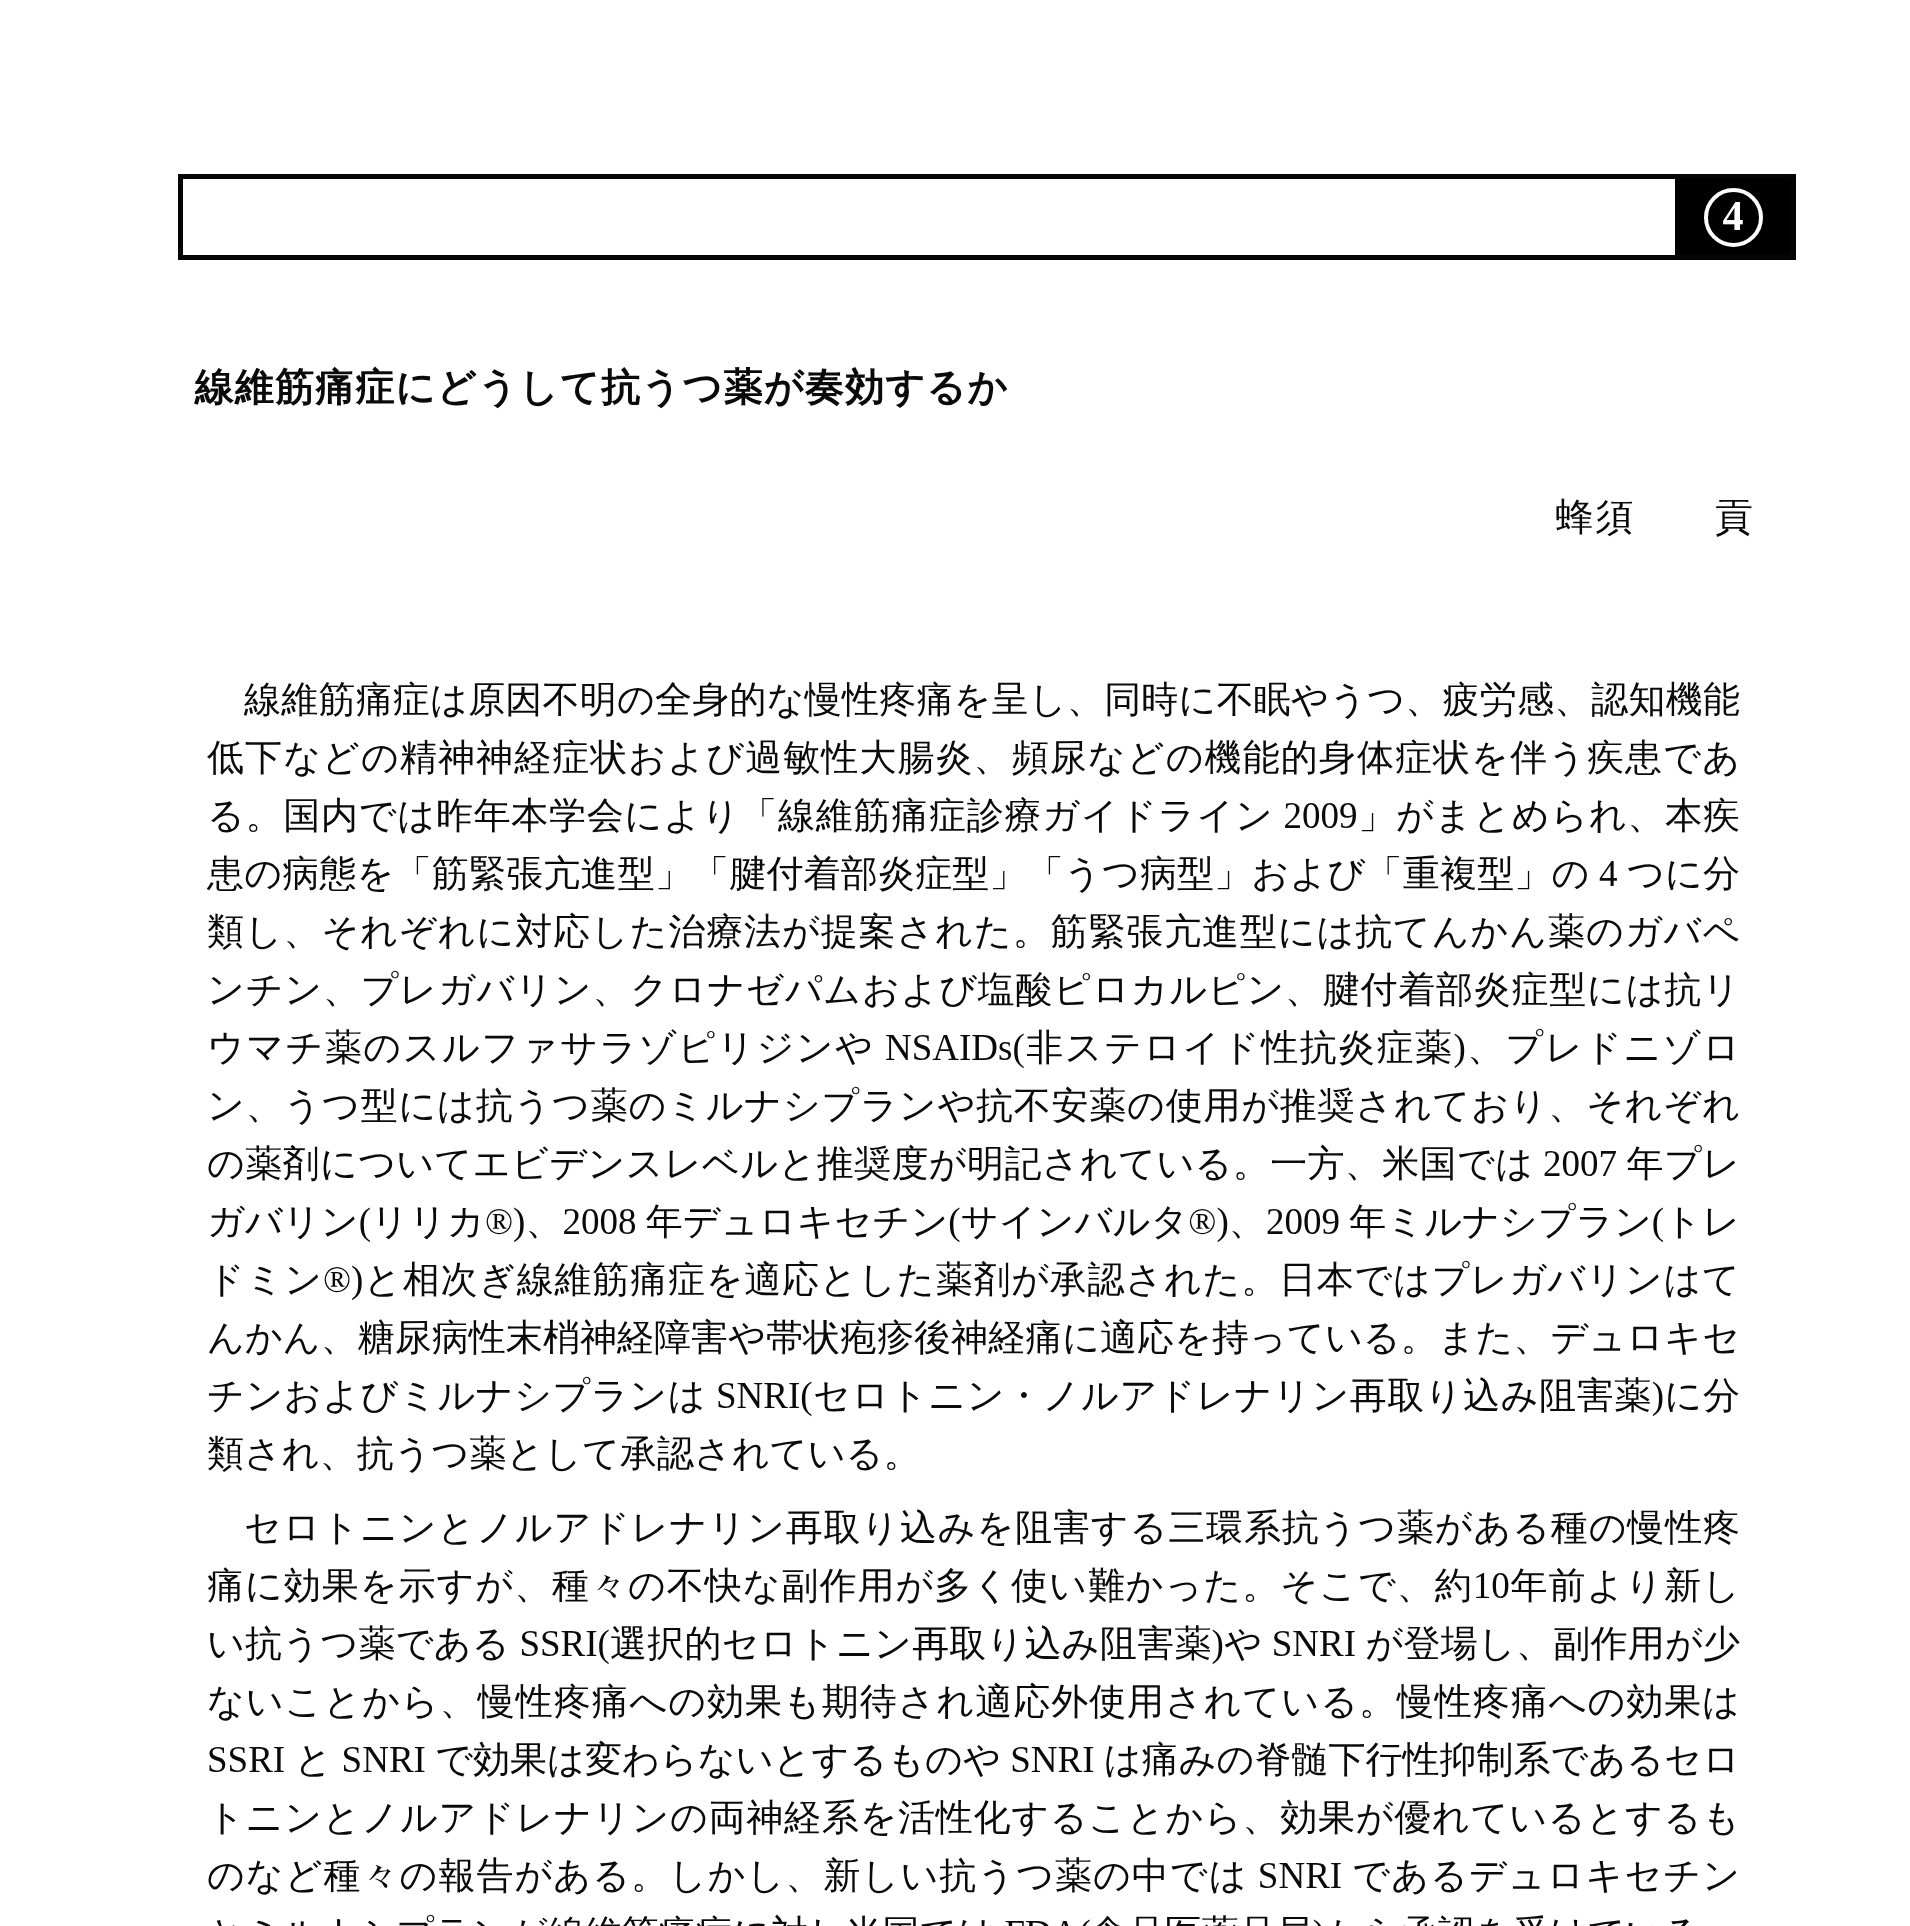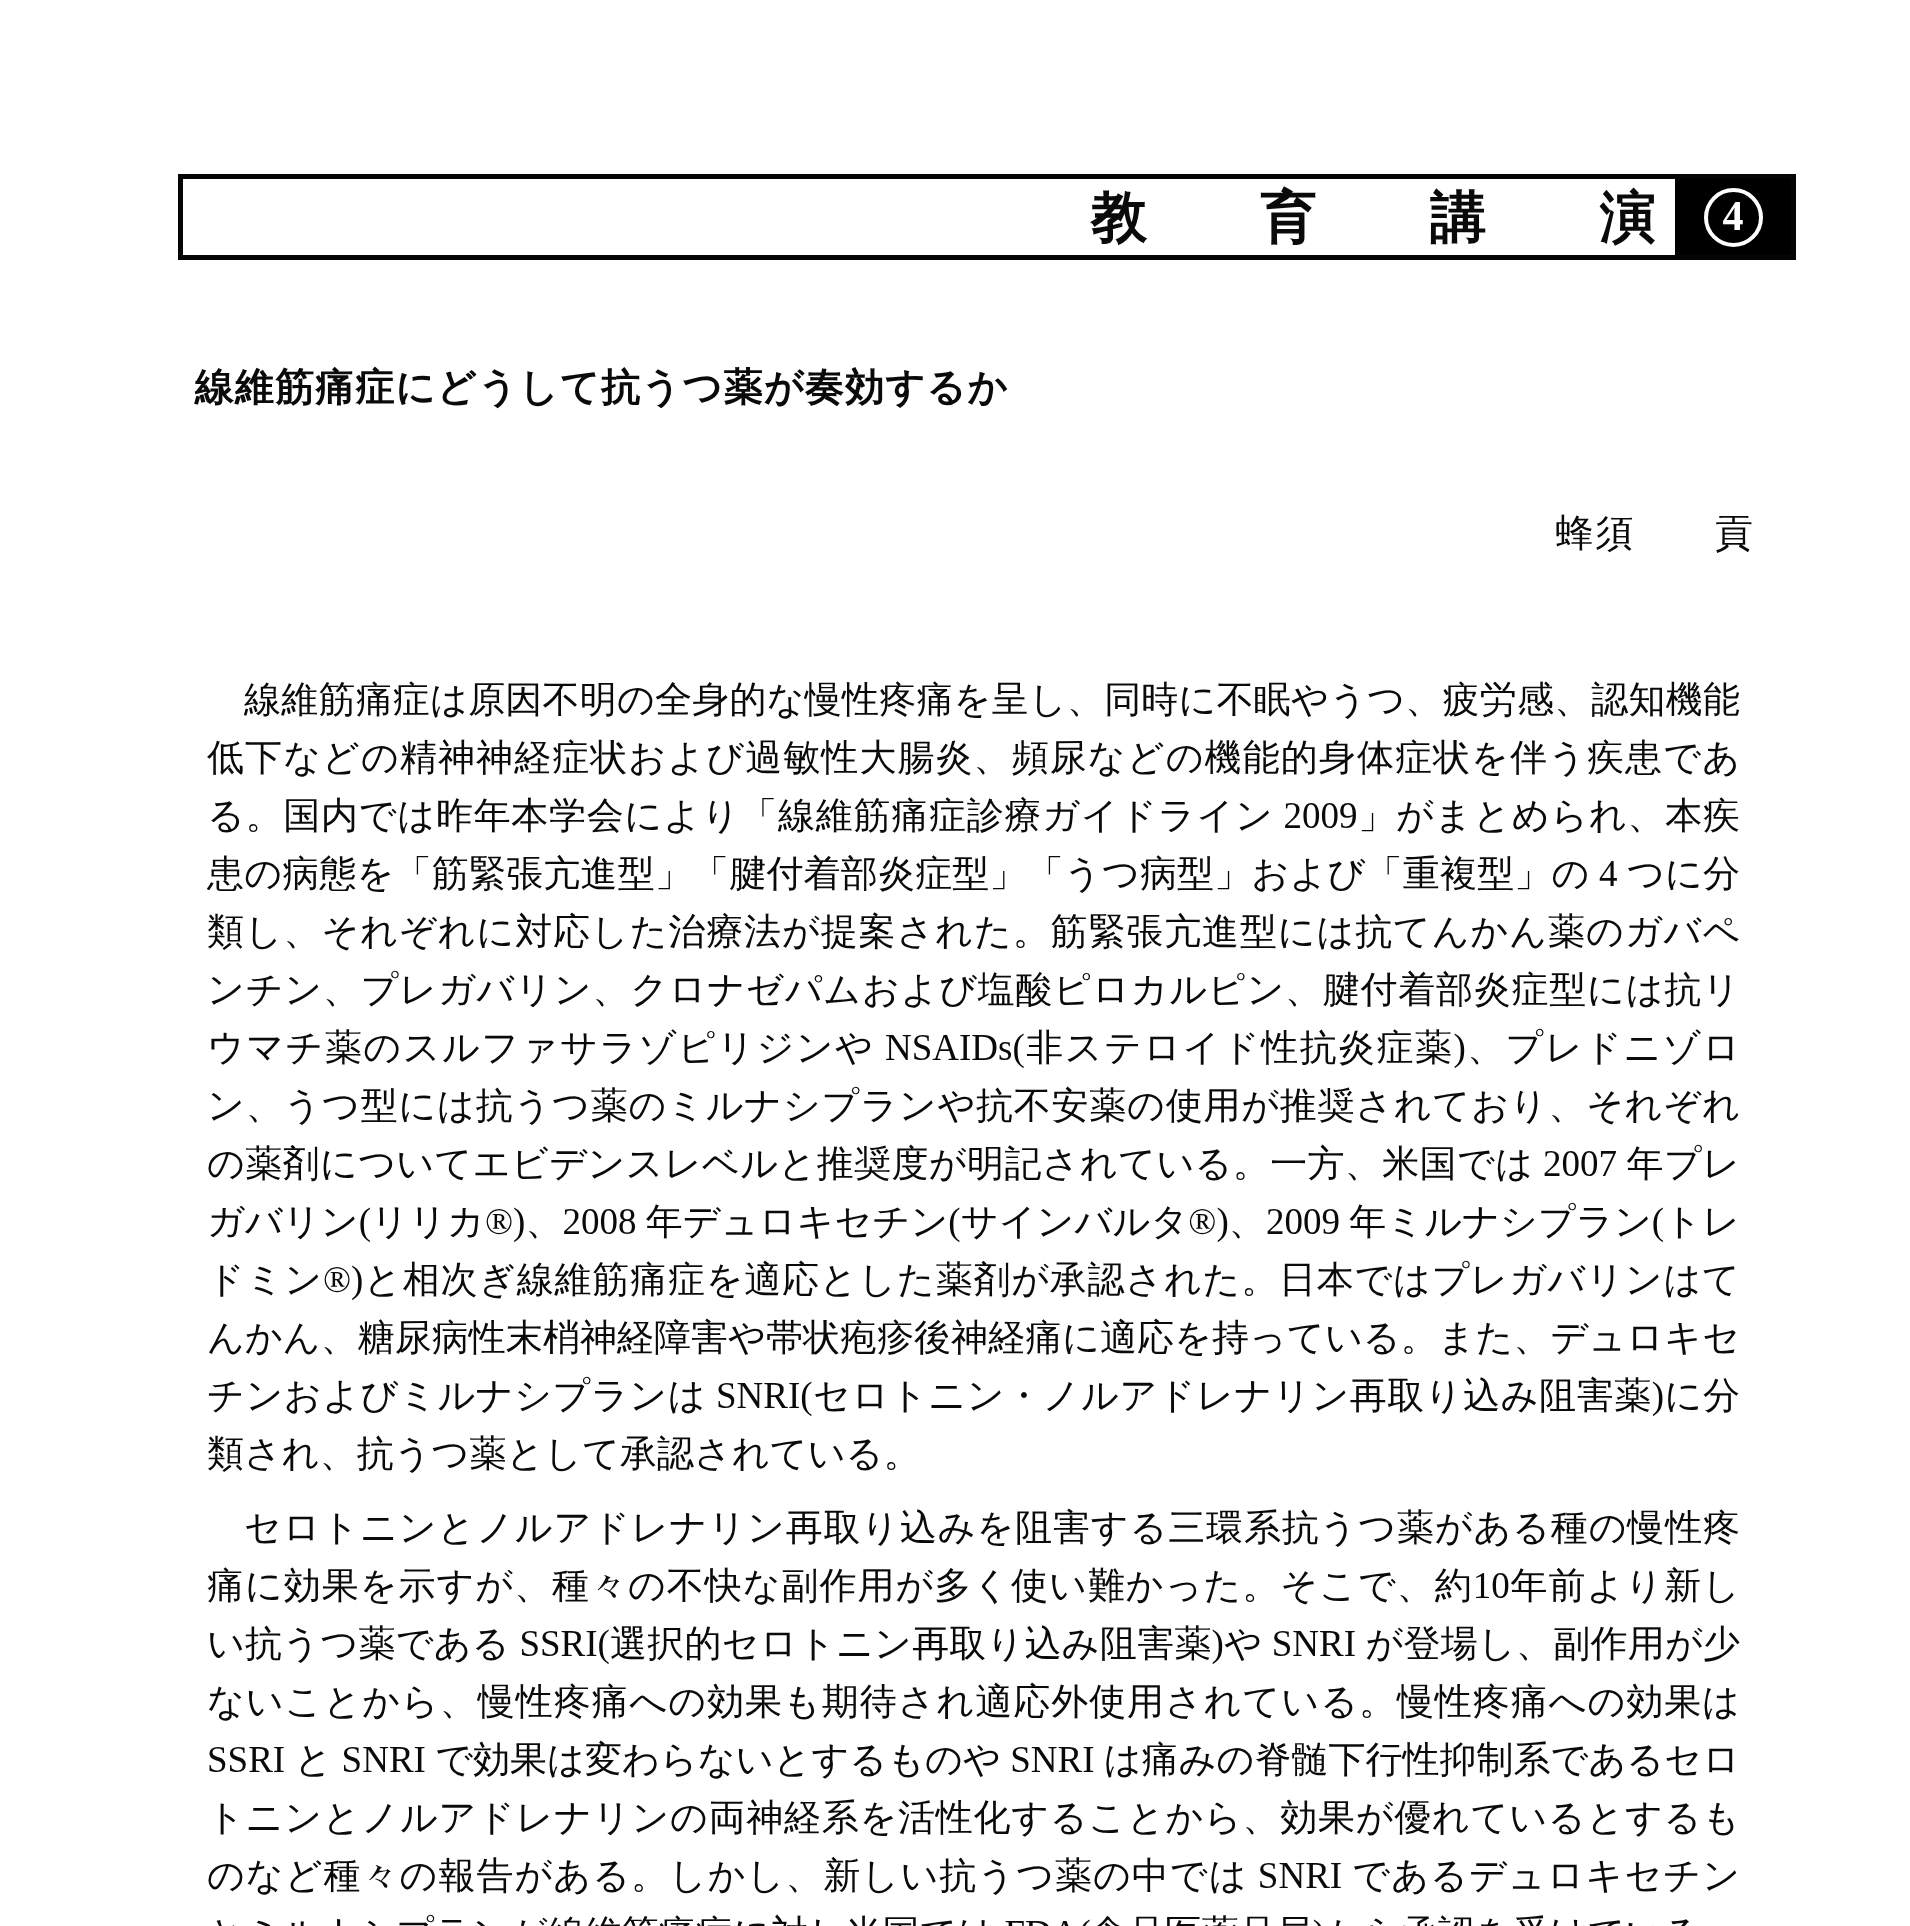--- a/index.html
+++ b/index.html
@@ -84,21 +84,21 @@
     top: 490px;
     text-align: right;
   }
   .affiliation {
     font-size: 35px;
     letter-spacing: 0.8px;
     line-height: 1;
     white-space: nowrap;
   }
   .author {
-    margin-top: 24px;
+    margin-top: 8px;
     font-size: 38px;
     letter-spacing: 1.9px;
     line-height: 1;
     white-space: nowrap;
   }
 
   
   .body-text {
     position: absolute;
     left: 191px;
@@ -112,21 +112,20 @@
   }
   .body-text p {
     margin: 16px;
     text-indent: 1em;
   }
 </style>
 </head>
 <body>
 
 <div class="header-bar">
-  <span class="header-label">教 育 講 演</span>
   <span class="header-badge">
     <span class="badge-circle">
       <span class="badge-digit">4</span>
     </span>
   </span>
 </div>
 
 <h1 class="title">線維筋痛症にどうして抗うつ薬が奏効するか</h1>
 
 <div class="byline">

